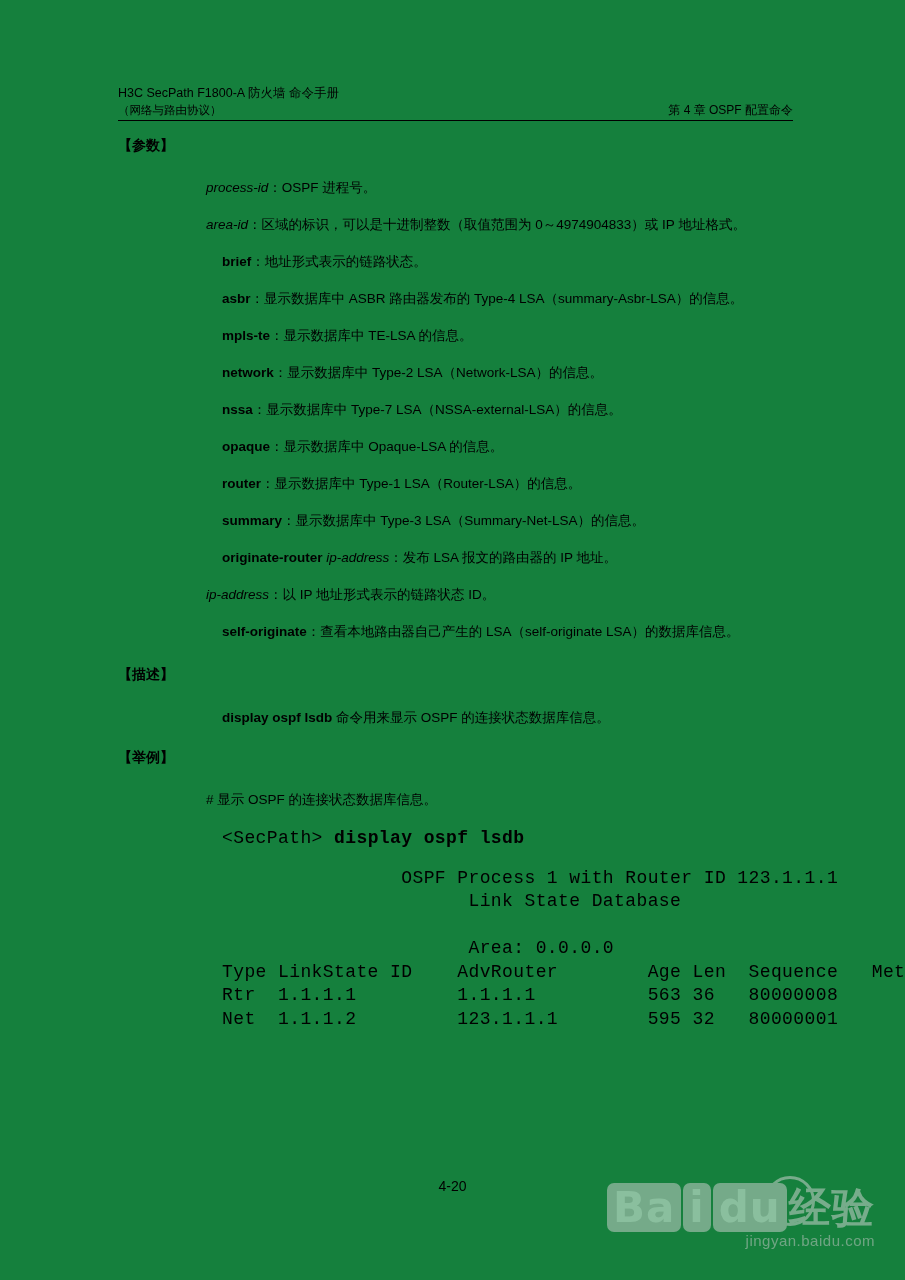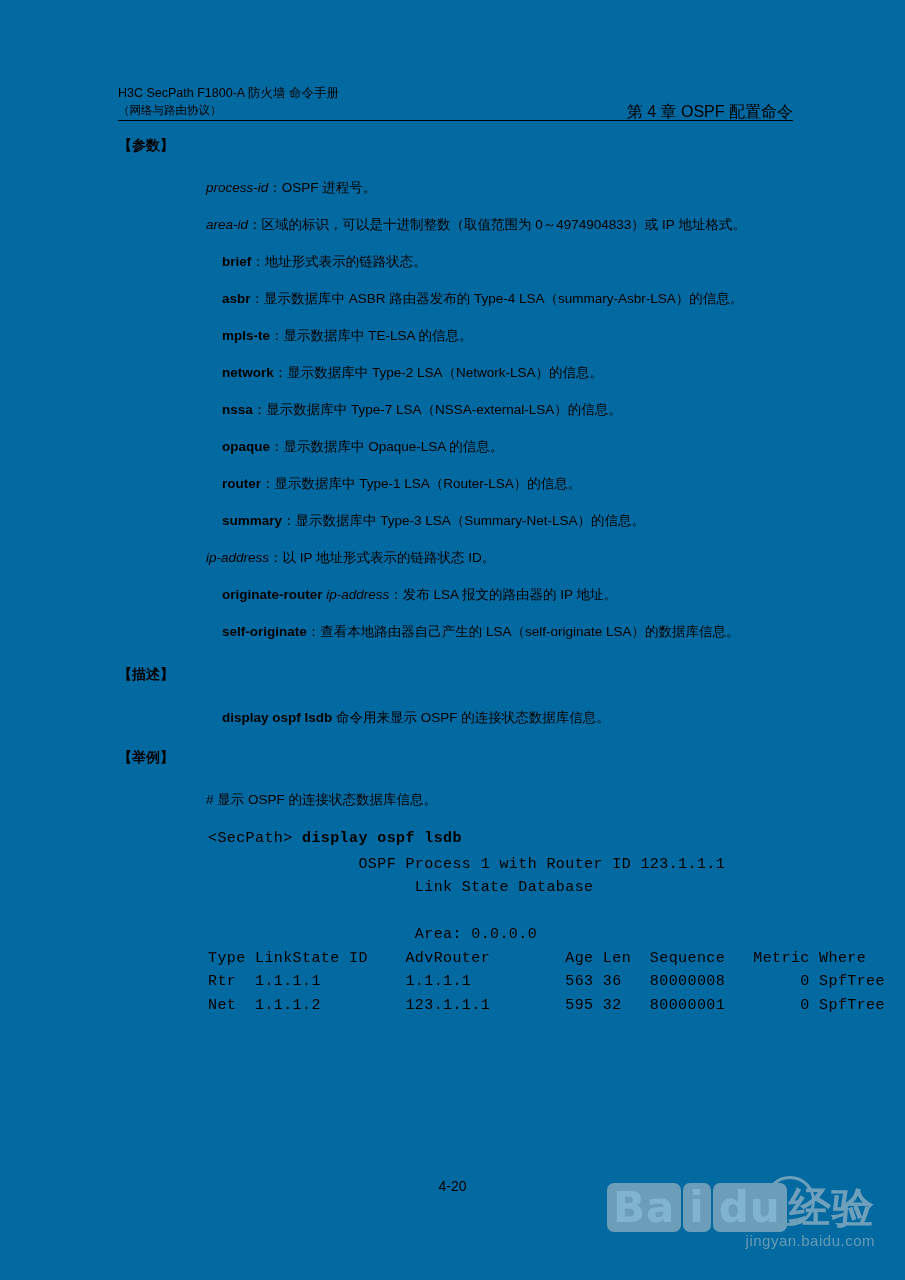--- a/index.html
+++ b/index.html
@@ -13,42 +13,42 @@
     position: relative;
     font-family: "Liberation Sans", sans-serif;
     color: #000000;
     overflow: hidden;
   }
   .page {
     position: absolute;
     left: 0; top: 0;
     width: 905px;
     height: 1280px;
-    background: #0369a1;
+    background: #15803d;
   }
   
   .header {
     position: absolute;
     left: 118px;
     top: 85px;
     width: 675px;
   }
   .header-left {
     font-size: 12.5px;
     line-height: 17px;
     color: #000;
   }
   .header-left .line2 {
     font-size: 11.5px;
   }
   .header-right {
     position: absolute;
     right: 0;
     top: 17px;
-    font-size: 16px;
+    font-size: 12px;
     color: #000;
     white-space: nowrap;
   }
   .header-rule {
     position: absolute;
     left: 118px;
     top: 120px;
     width: 675px;
     height: 1px;
     background: #000;
@@ -74,25 +74,25 @@
     font-size: 13.5px;
     line-height: 20px;
     margin: 0 0 17px 0;
     text-align: justify;
   }
   .bold { font-weight: bold; padding-left: 16px; }
   .ital { font-style: italic; }
   
   .code {
     font-family: "Liberation Mono", "DejaVu Sans Mono", monospace;
-    font-size: 15px;
+    font-size: 18px;
     line-height: 23.5px;
     white-space: pre;
     letter-spacing: 0.4px;
-    margin: 2px;
+    margin: 16px;
   }
   .code .cmd { font-weight: bold; }
   
   .footer {
     position: absolute;
     left: 0;
     top: 1178px;
     width: 905px;
     text-align: center;
     font-size: 14px;
@@ -196,25 +196,25 @@
 
       <p class="para">
         <span class="bold">router</span><span>：显示数据库中 Type-1 LSA（Router-LSA）的信息。</span>
       </p>
 
       <p class="para">
         <span class="bold">summary</span><span>：显示数据库中 Type-3 LSA（Summary-Net-LSA）的信息。</span>
       </p>
 
       <p class="para">
+        <span class="bold">originate-router</span><span>&nbsp;</span><span class="ital">ip-address</span><span>：发布 LSA 报文的路由器的 IP 地址。</span>
+      </p>
+
+      <p class="para">
         <span class="ital">ip-address</span><span>：以 IP 地址形式表示的链路状态 ID。</span>
-      </p>
-
-      <p class="para">
-        <span class="bold">originate-router</span><span>&nbsp;</span><span class="ital">ip-address</span><span>：发布 LSA 报文的路由器的 IP 地址。</span>
       </p>
 
       <p class="para">
         <span class="bold">self-originate</span><span>：查看本地路由器自己产生的 LSA（self-originate LSA）的数据库信息。</span>
       </p>
 
     </div>
 
     <div class="sect-title" style="margin-top:22px;font-family:Liberation Mono, monospace;">【描述】</div>
 

